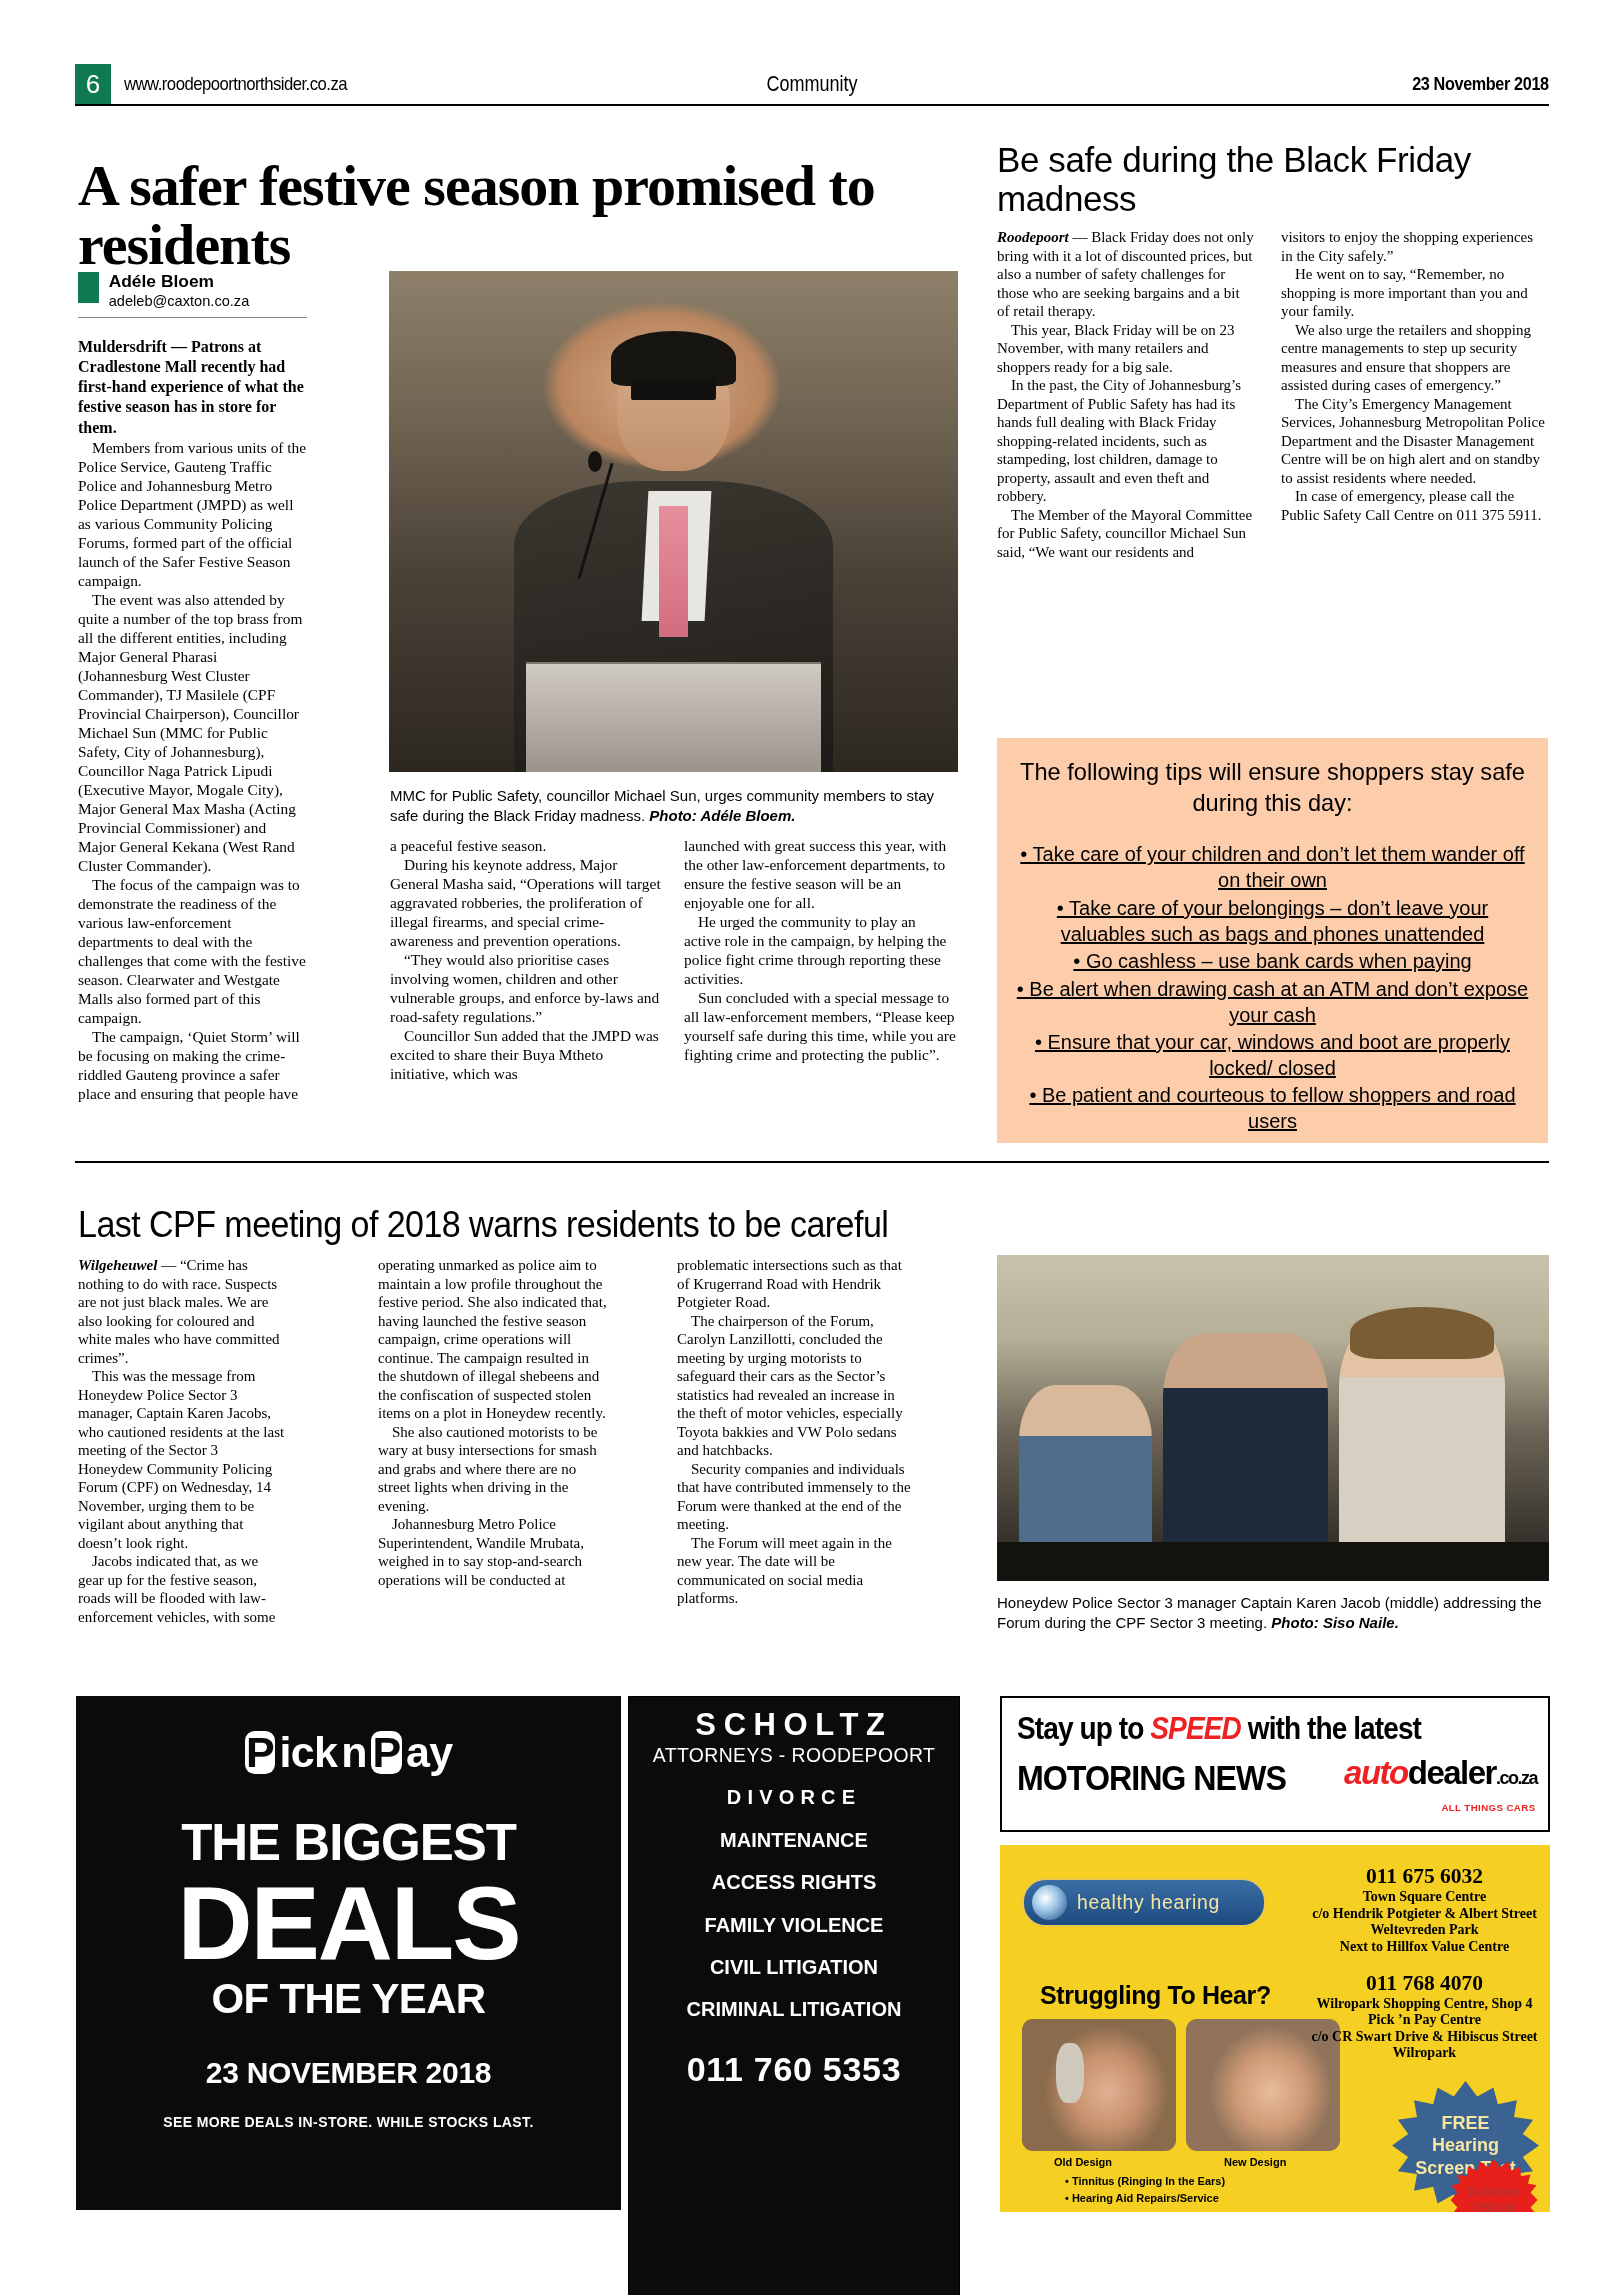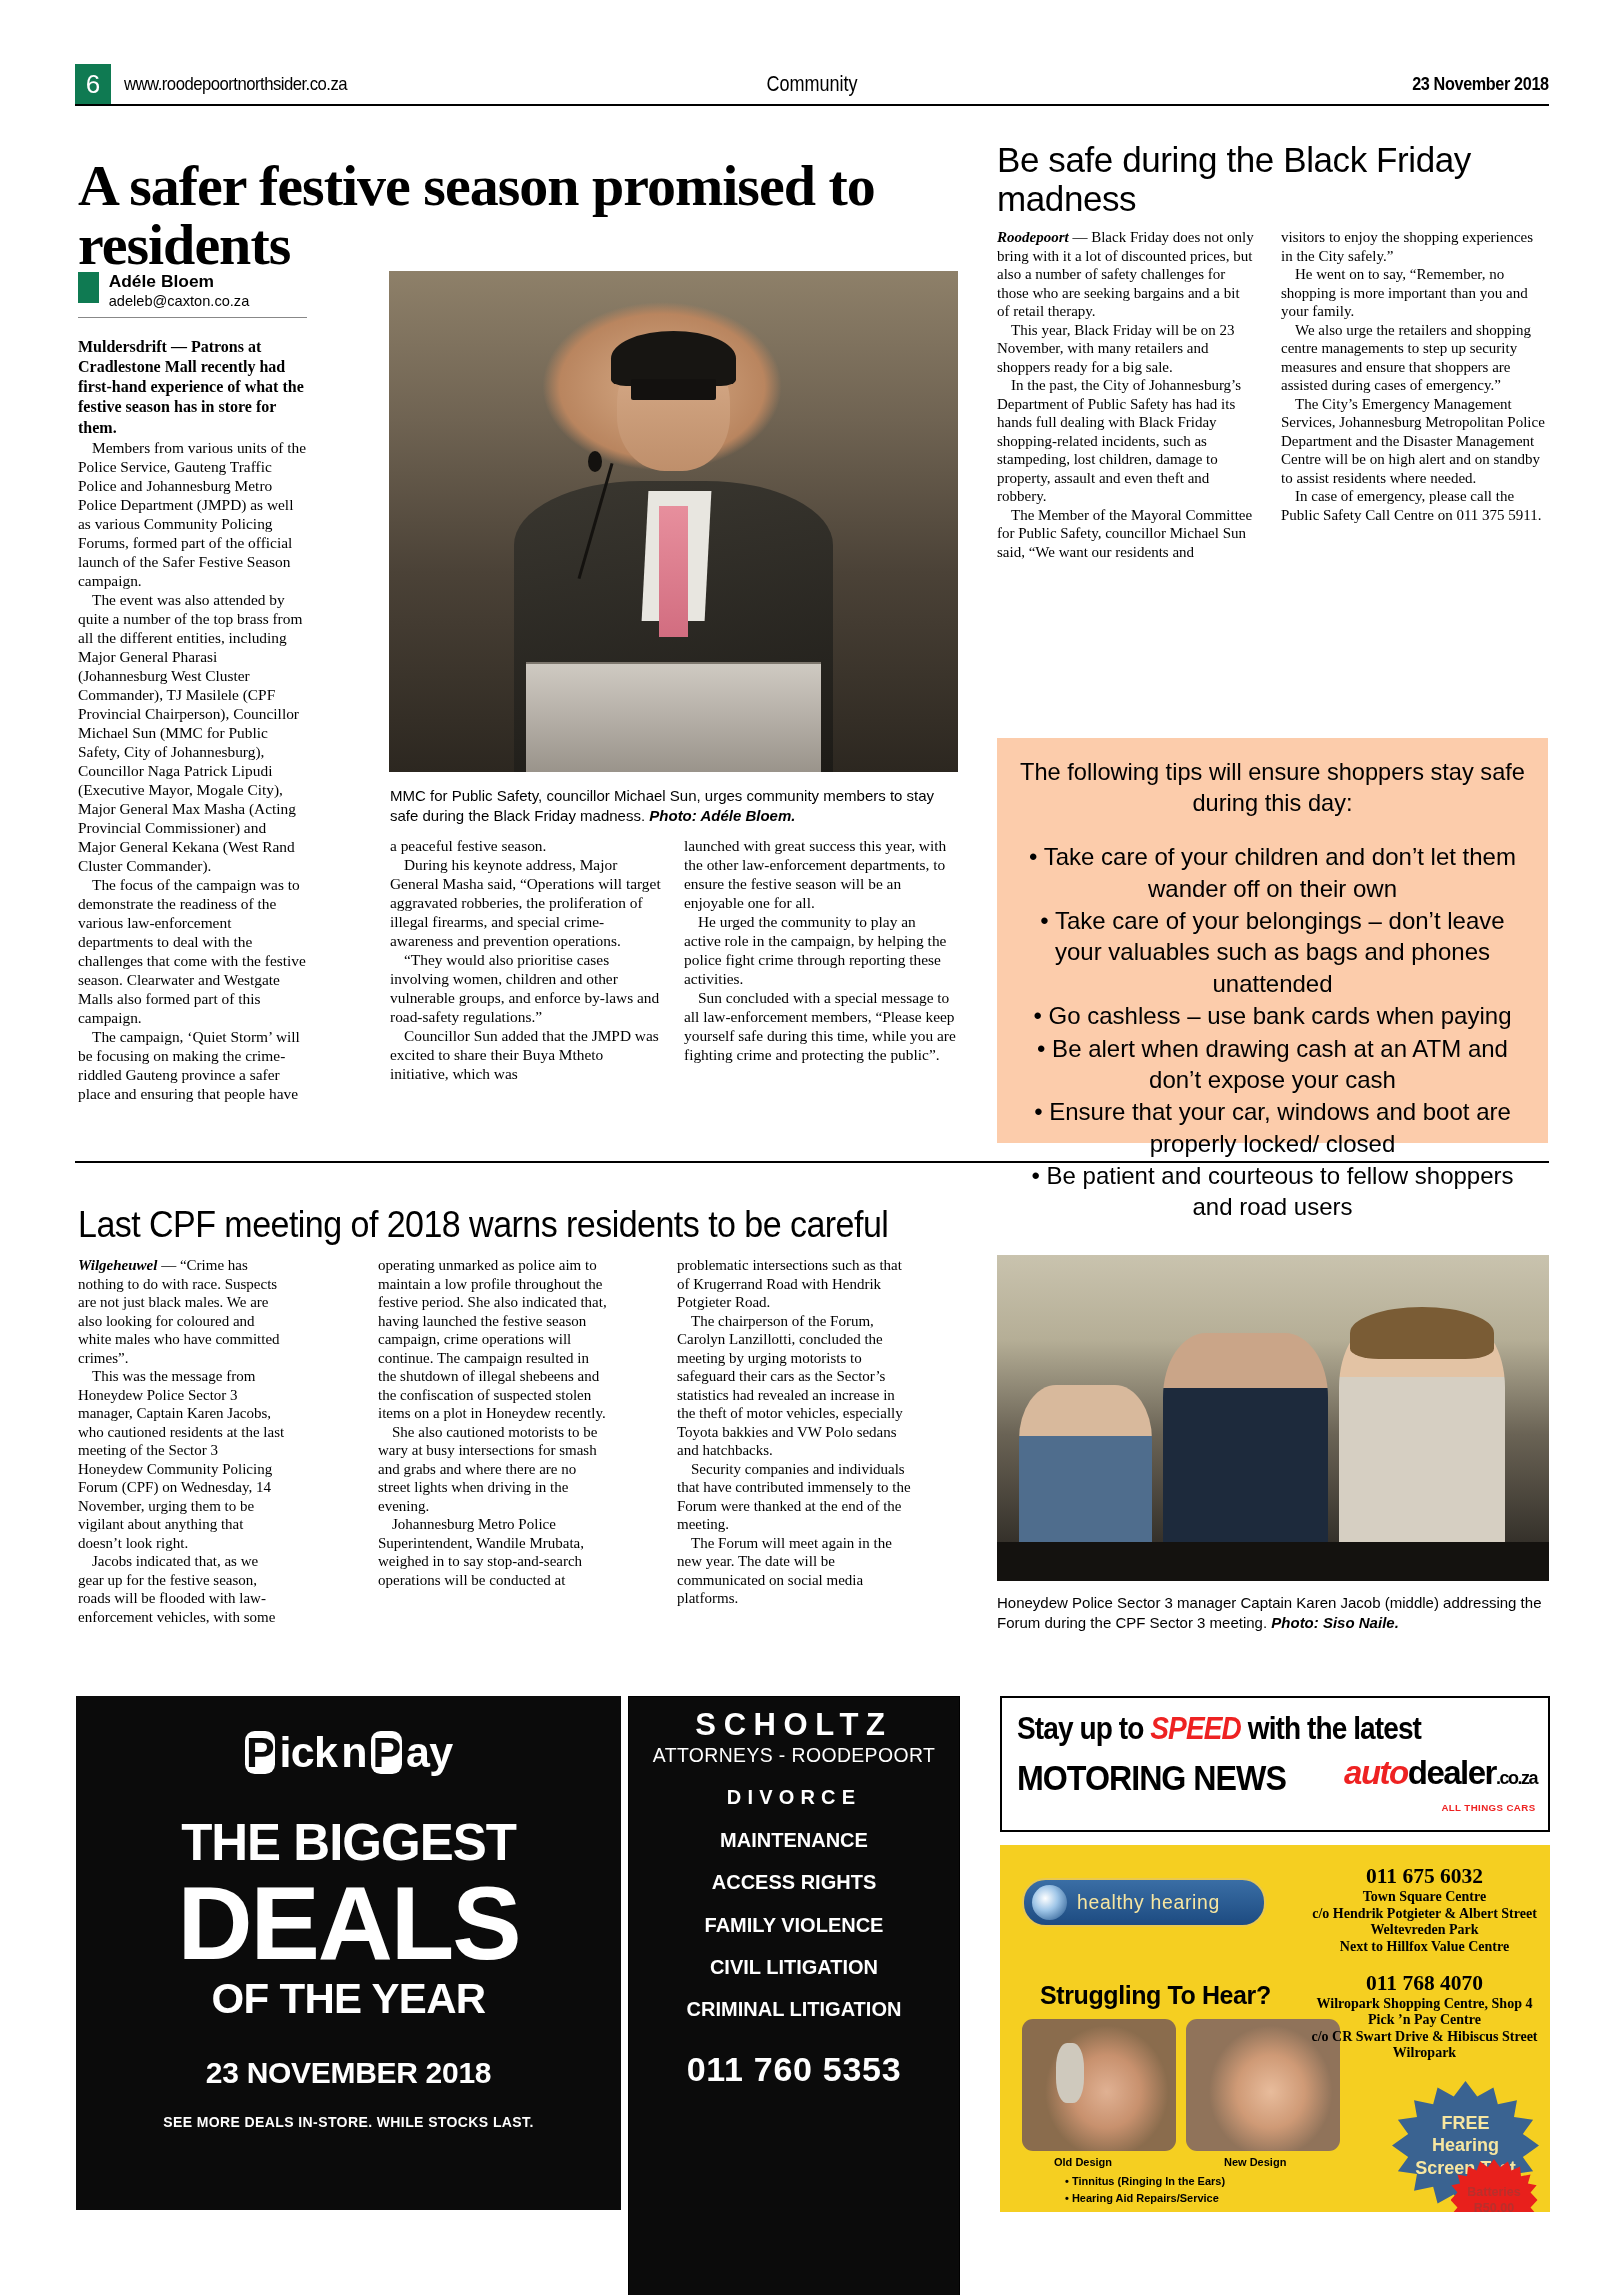--- a/index.html
+++ b/index.html
@@ -92,21 +92,21 @@
   #bf1 { left:997px; top:228px; width:257px; font-size:15px; line-height:1.235; }
   #bf2 { left:1281px; top:228px; width:267px; font-size:15px; line-height:1.235; }
 
   .tipsbox {
     position:absolute; left:997px; top:738px; width:551px; height:405px;
     background:#fcccab; padding:19.4px 18px 14px 18px;
     font-family:"Liberation Sans", sans-serif;
     text-align:center;
   }
   .tips-title { font-size:23.6px; line-height:1.28; margin-bottom:23.6px; }
-  .tips-list { font-size:24px; line-height:1.3; }
+  .tips-list { font-size:20px; line-height:1.3;text-decoration:underline; }
   .tips-list div { margin-bottom:1.4px; }
 
   
   .rule-mid { position:absolute; left:75px; top:1161px; width:1474px; border-top:2.1px solid #000; }
 
   
   .hl-cpf {
     position:absolute; left:78px; top:1173px; width:1388px;
     font-family:"Liberation Sans", sans-serif;
     font-weight:400; font-size:37px; letter-spacing:-0.6px;

